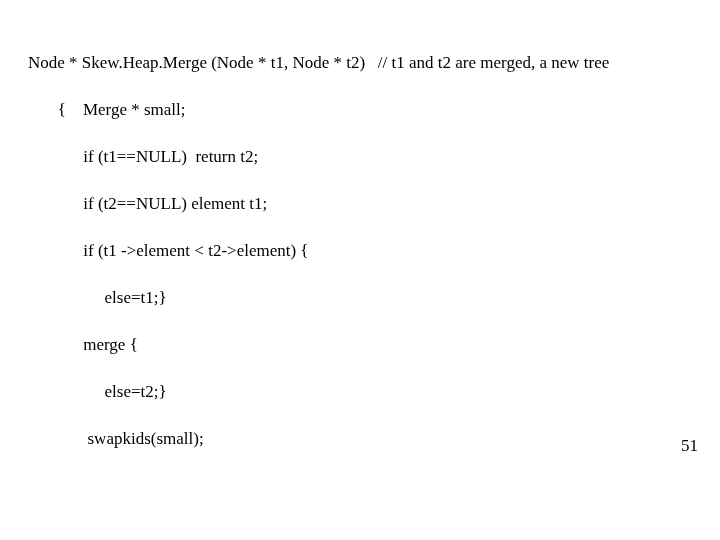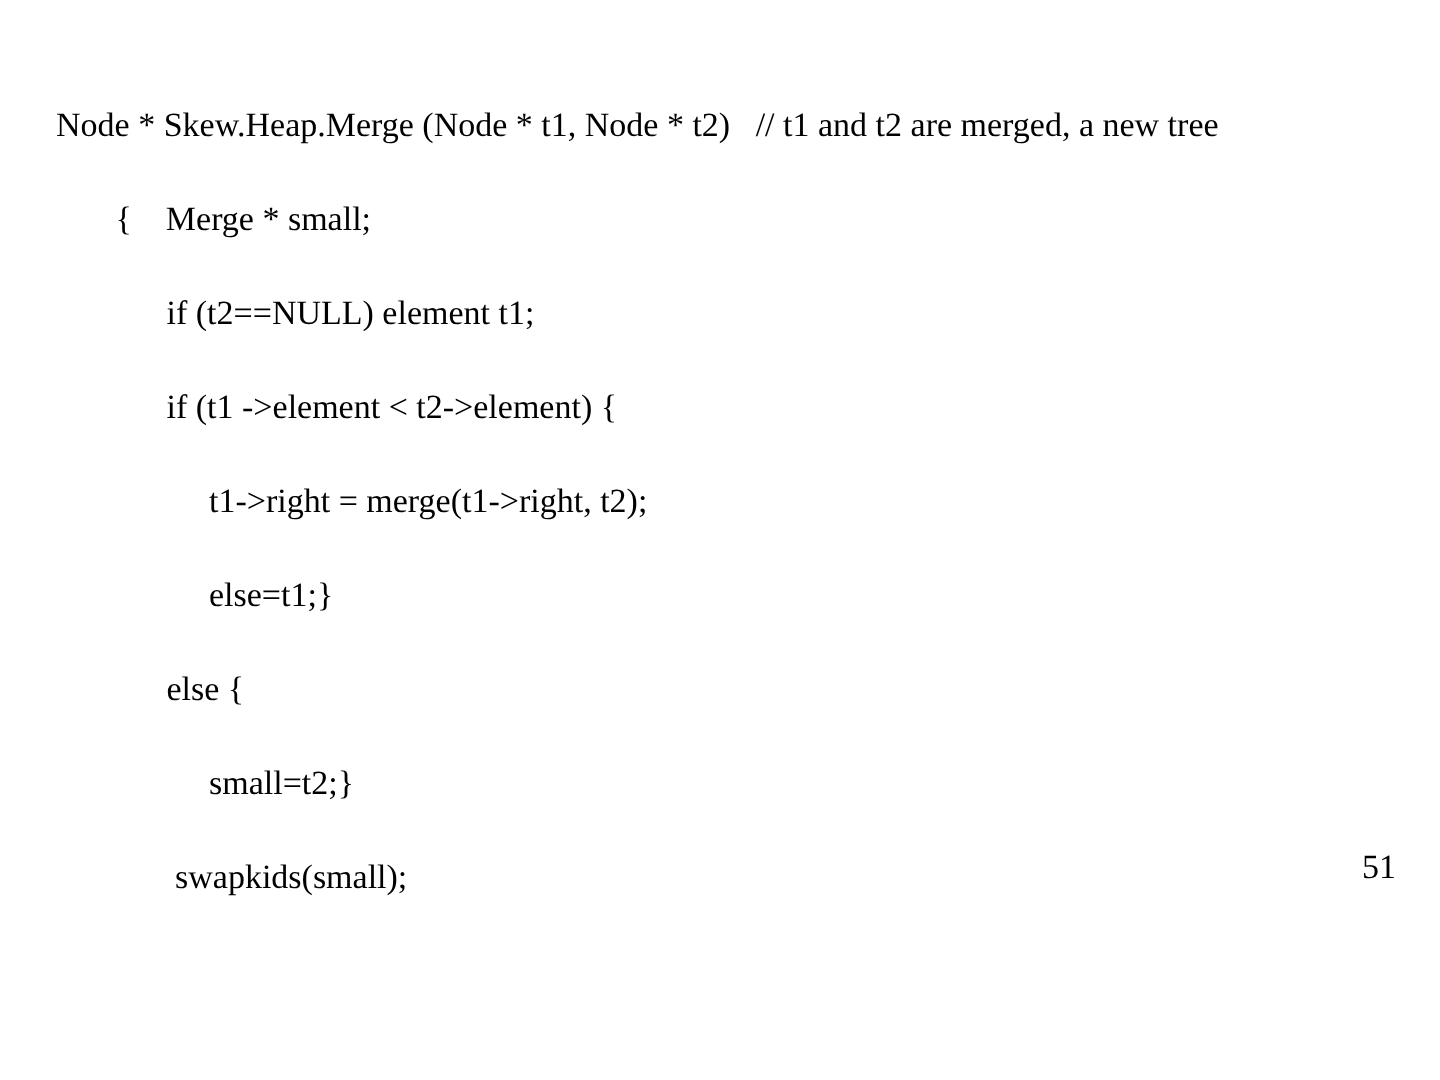--- a/index.html
+++ b/index.html
@@ -21,35 +21,35 @@
     padding-top: 28px;
     padding-left: 28px;
   }
   .code-block {
     line-height: 1.38;
     white-space: pre;
   }
   .page-num {
     position: absolute;
     right: 22px;
-    bottom: 20px;
+    bottom: 8px;
     font-size: 17px;
   }
 </style>
 </head>
 <body>
 
 <div class="slide">
   <div class="code-block">
 <div>Node * Skew.Heap.Merge (Node * t1, Node * t2)   // t1 and t2 are merged, a new tree</div>
 <div>       {    Merge * small;</div>
+<div>             if (t1==NULL)  return t2;</div>
 <div>             if (t2==NULL) element t1;</div>
 <div>             if (t1 -&gt;element &lt; t2-&gt;element) {</div>
-<div>                  t1-&gt;right = merge(t1-&gt;right, t2);</div>
 <div>                  else=t1;}</div>
-<div>             else {</div>
-<div>                  small=t2;}</div>
+<div>             merge {</div>
+<div>                  else=t2;}</div>
 <div>              swapkids(small);</div>
 
 
   </div>
   <div class="page-num">51</div>
 </div>
 
 </body></html>

